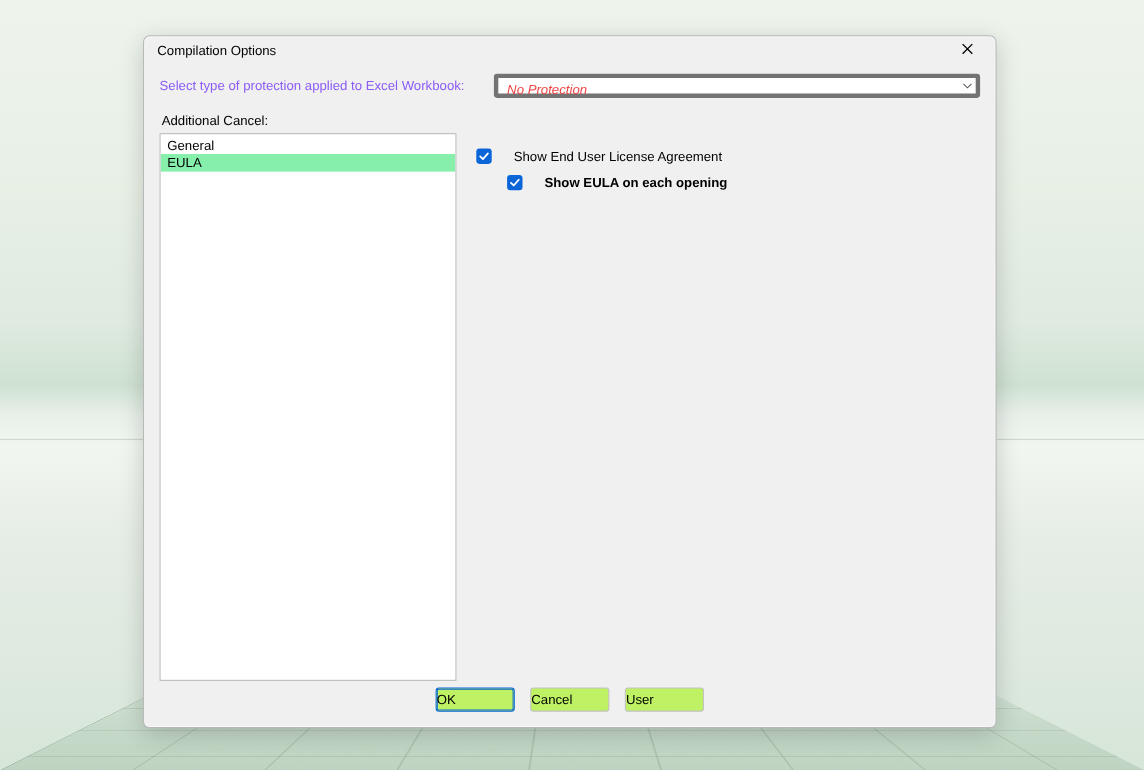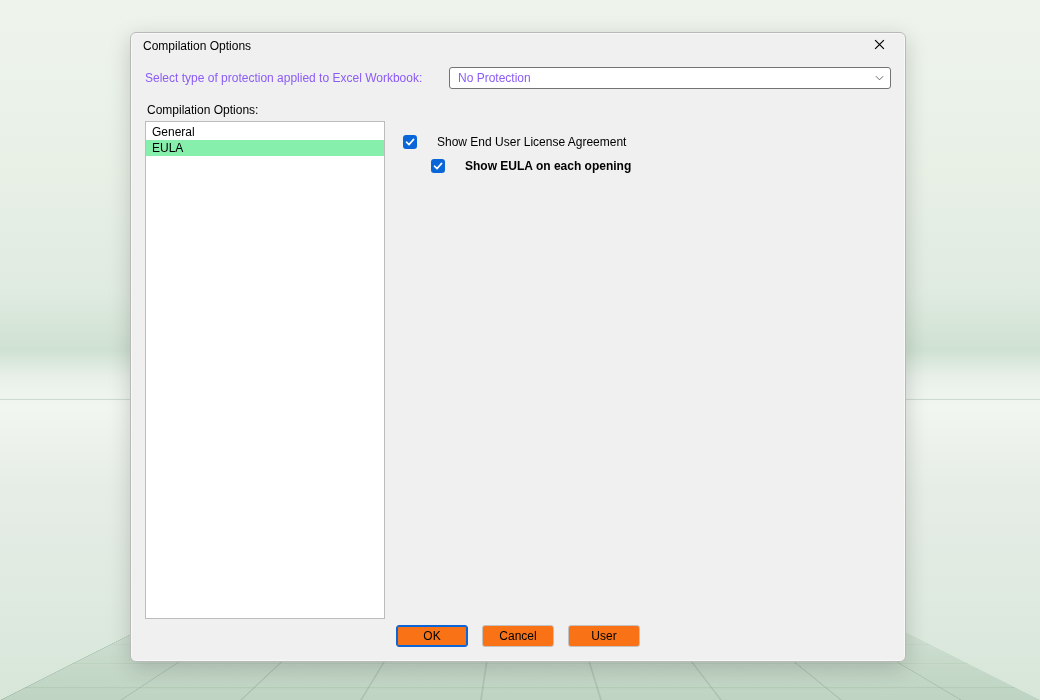--- a/index.html
+++ b/index.html
@@ -58,36 +58,36 @@
   }
 
   .row1 {
     display:flex; align-items:center; gap: 18px; margin-bottom: 10px;
   }
   .row1 .lbl { width: 286px; color:#8b5cf6; }
   .select-wrap {
     position: relative; flex:1;
   }
   .select {
-    width: 100%; height: 22px; background:#fff; border:1px solid #737373;
+    width: 100%; height: 22px; background:#fff; border:4px solid #737373;
     border-radius: 3px; padding: 2px 24px 2px 8px; font-size:12px;
-    line-height: 16px; color:#8b5cf6;
+    line-height: 16px; color:#ef4444;font-style:italic;
   }
   .select-chevron {
     position:absolute; right:6px; top:50%; transform:translateY(-50%);
     pointer-events:none;
   }
   .select-chevron svg { width:11px; height:11px; display:block; }
 
   .addl-label { margin: 4px 0 4px 2px; color:#000; }
 
   .content-row { flex:1; display:flex; gap: 18px; min-height:0; }
 
   .listbox {
-    width: 240px; height: 498px; background:#fff; border:1px solid #bcbcbc;
+    width: 270px; height: 498px; background:#fff; border:1px solid #bcbcbc;
     padding: 2px 0; overflow:auto;
   }
   .listbox .item {
     padding: 0 6px; height:16px; line-height:16px; font-size:12px; color:#000;
     cursor: default;
   }
   .listbox .item.selected {
     background:#86efac; 
   }
 
@@ -101,23 +101,23 @@
     border: none;
   }
   .chk svg { width:10px; height:10px; display:block; }
   .chk-label { color:#000; }
 
   .footer {
     height: 40px; display:flex; align-items:center; justify-content:center; gap:14px;
     padding-bottom: 6px;
   }
   .btn {
-    width: 72px; height:22px; background:#f97316; border:1px solid #c2c2c2;
+    width: 72px; height:22px; background:#bef264; border:1px solid #c2c2c2;
     border-radius:3px; font-size:12px; color:#000; display:flex;
-    align-items:center; justify-content:center; cursor:default;
+    align-items:center; justify-content:flex-start; cursor:default;
   }
   .btn.default { border-color:#0a66d8; box-shadow: 0 0 0 1px #0a66d8 inset; }
 </style>
 </head>
 <body>
 
 <div class="desktop">
   <div class="horizon"></div>
   <div class="floor"></div>
 
@@ -142,21 +142,21 @@
         <div class="select-wrap">
           <div class="select">No Protection</div>
           <span class="select-chevron">
             <svg viewBox="0 0 12 12">
                 <path d="M2 4 L6 8 L10 4" stroke="#5a5a5a" stroke-width="1" fill="none"></path>
               </svg>
           </span>
         </div>
       </div>
 
-      <div class="addl-label">Compilation Options:</div>
+      <div class="addl-label">Additional Cancel:</div>
 
       <div class="content-row">
 
         <div class="listbox">
           <div class="item">General</div>
           <div class="item selected">EULA</div>
         </div>
 
         <div class="right-pane">
 

